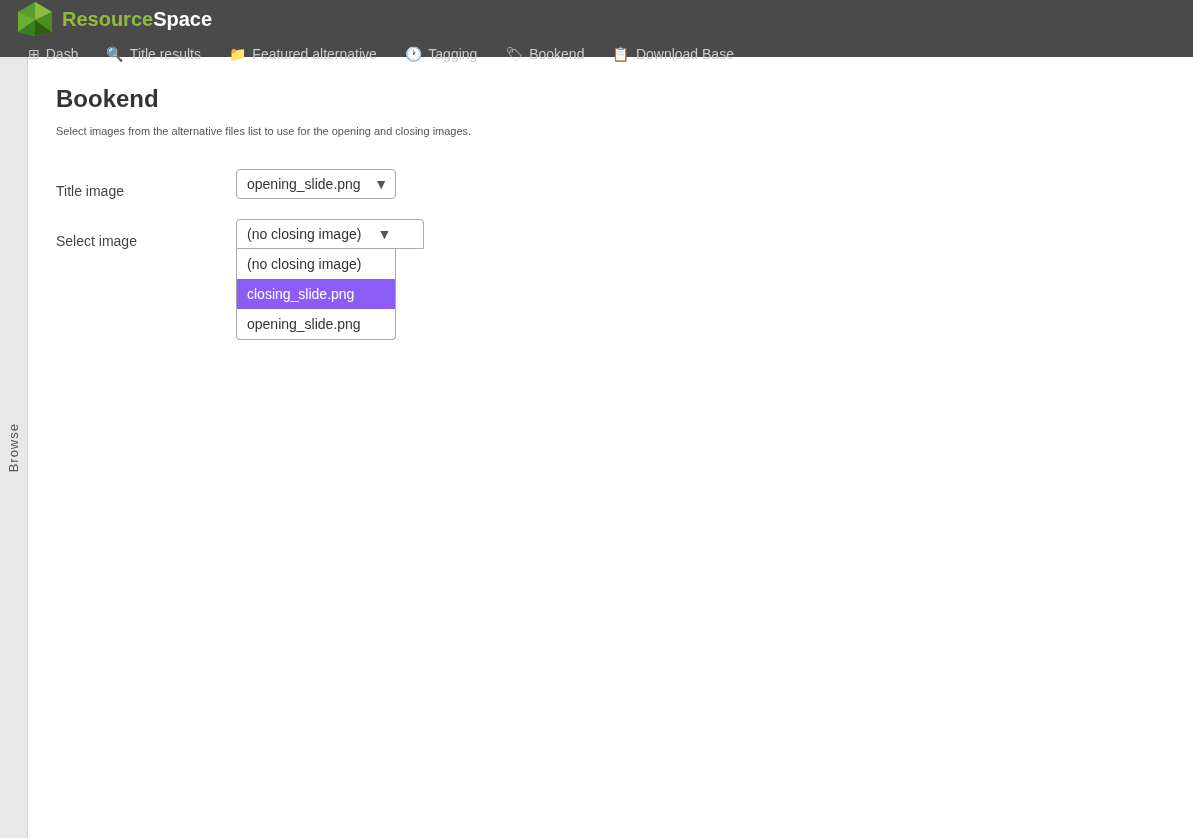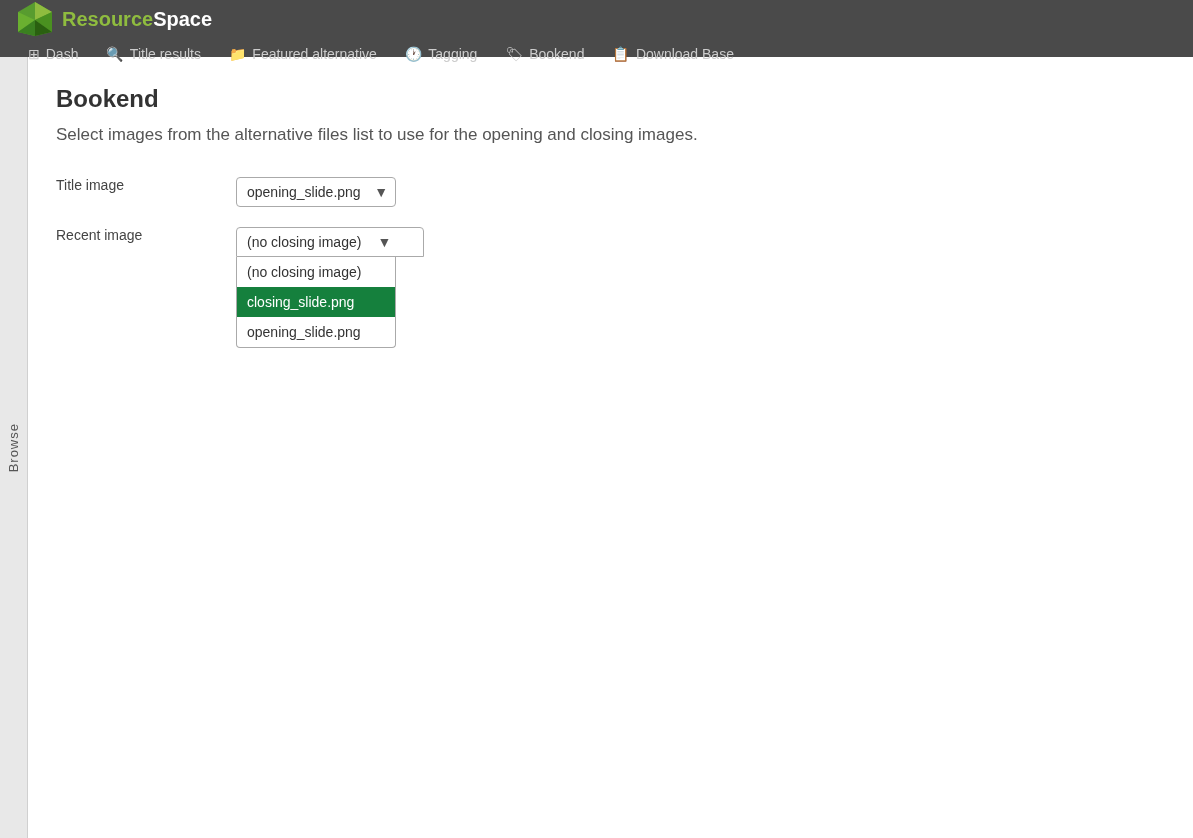--- a/index.html
+++ b/index.html
@@ -83,28 +83,28 @@
     }
 
     .page-title {
       font-size: 24px;
       font-weight: bold;
       color: #333;
       margin-bottom: 12px;
     }
     .page-description {
       color: #555;
-      font-size: 17px;
+      font-size: 11px;
       margin-bottom: 32px;
     }
 
     
     .form-row {
       display: flex;
-      align-items: flex-start;
+      align-items: flex-end;
       margin-bottom: 20px;
     }
     .form-label {
       width: 180px;
       font-size: 14px;
       color: #444;
     }
     .form-select-wrapper {
       position: relative;
       display: inline-block;
@@ -161,21 +161,21 @@
       border-radius: 0 0 4px 4px;
       overflow: hidden;
     }
     .dropdown-item {
       padding: 7px 10px;
       font-size: 14px;
       color: #333;
       cursor: pointer;
     }
     .dropdown-item.selected {
-      background: #15803d;
+      background: #8b5cf6;
       color: #fff;
     }
 
     
     .download-btn {
       background: #4a90d9;
       color: #fff;
       border: none;
       border-radius: 4px;
       padding: 9px 24px;
@@ -241,21 +241,21 @@
     <label class="form-label">Title image</label>
     <div class="form-select-wrapper">
       <select class="form-select">
         <option>opening_slide.png</option>
       </select>
       <span class="select-arrow">▼</span>
     </div>
   </div>
 
   <div class="form-row">
-    <label class="form-label">Recent image</label>
+    <label class="form-label">Select image</label>
     <div class="dropdown-open-container">
       <div class="dropdown-display">
         <span>(no closing image)</span>
         <span style="margin-left:16px; color:#555;">▼</span>
       </div>
       <div class="dropdown-list">
         <div class="dropdown-item">(no closing image)</div>
         <div class="dropdown-item selected">closing_slide.png</div>
         <div class="dropdown-item">opening_slide.png</div>
       </div>

